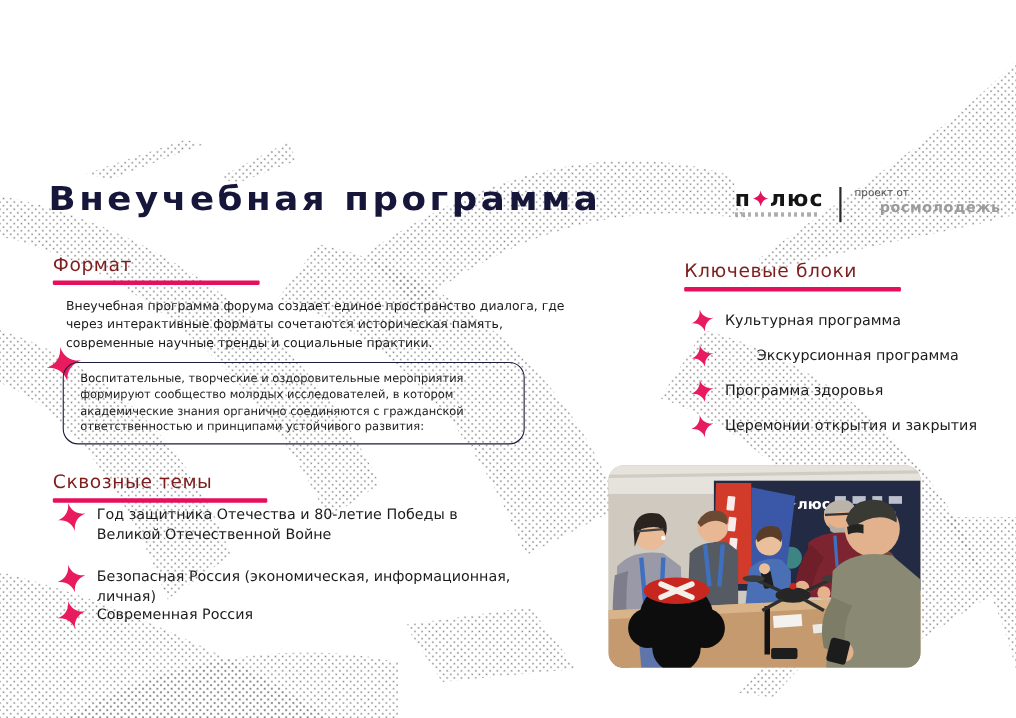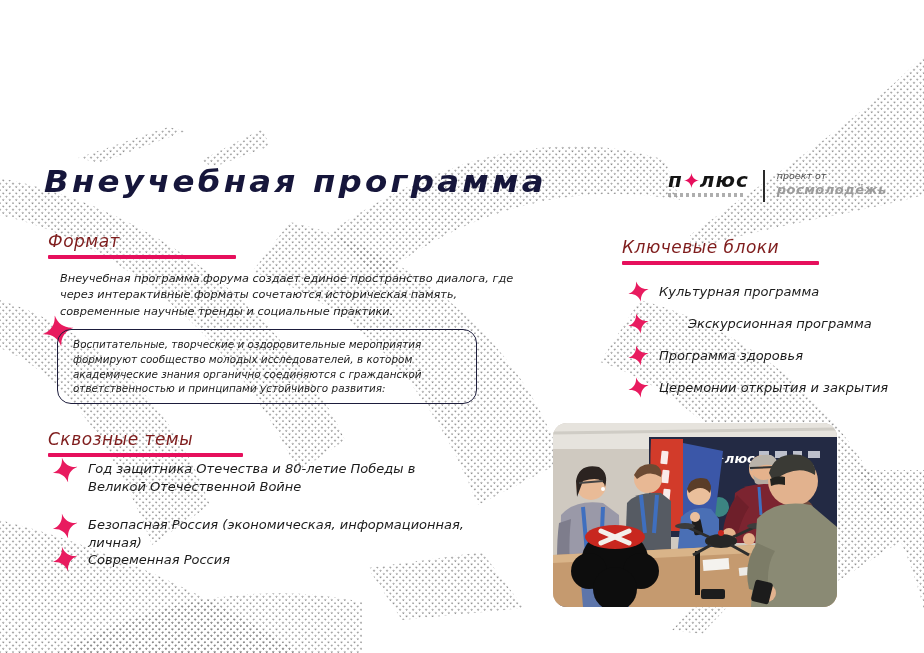--- a/index.html
+++ b/index.html
@@ -1,36 +1,36 @@
 <!DOCTYPE html>
 <html><head>
 <meta charset="utf-8">
 <style>
   html,body{margin:0;padding:0;background:#888;}
   .slide{
     position:relative;width:924px;height:653px;background:#ffffff;overflow:hidden;
-    font-family:"DejaVu Sans","Liberation Sans",sans-serif;color:#1b1b1b;margin:0 auto;font-style:italic;
+    font-family:"DejaVu Sans","Liberation Sans",sans-serif;color:#1b1b1b;margin:0 auto;
   }
   .bg{position:absolute;inset:0;pointer-events:none;}
   
   .slide-title{
     position:absolute;left:44px;top:164px;font-size:30px;font-weight:800;
     color:#16163b;letter-spacing:3px;transform:scaleX(1.08);transform-origin:left center;
     white-space:nowrap;
   }
   
   .logo-block{position:absolute;left:668px;top:170px;display:flex;align-items:flex-start;}
   .brand{display:flex;align-items:center;font-size:20px;font-weight:800;color:#141414;letter-spacing:1px;line-height:1;}
   .brand .bstar{width:15px;height:15px;margin:0 1px;}
   .brand-tagline{margin-top:3px;height:4px;width:78px;
     background:repeating-linear-gradient(90deg,#9a9a9a 0 3px,transparent 3px 6px);opacity:.8;}
   .logo-divider{width:2px;height:32px;background:#2a2a2a;margin:0 12px 0 14px;}
   .project-col{display:flex;flex-direction:column;line-height:1.25;}
   .project-prefix{font-size:9.5px;color:#4d4d4d;}
-  .project-org{font-size:13px;font-weight:800;color:#9b9b9b;letter-spacing:.5px;}
+  .project-org{font-size:13px;font-weight:800;color:#9b9b9b;letter-spacing:.5px;margin-left:23px;}
   
   .sec-heading{position:absolute;font-size:17px;color:#7f1d1d;letter-spacing:.5px;text-align:right;}
   .sec-bar{position:absolute;height:4px;background:#e60f5c;border-radius:1px;}
   
   .paragraph{position:absolute;left:60px;top:271px;width:478px;font-size:11.3px;line-height:1.45;color:#1b1b1b;}
   .callout{
     position:absolute;left:57px;top:329px;width:388px;border:1.5px solid #1d1d3c;
     border-radius:14px;padding:7px 15px;font-size:10.4px;line-height:1.42;color:#1b1b1b;background:transparent;
   }
   .callout-star{position:absolute;left:42px;top:315px;width:32px;height:32px;color:#e81b5f;transform:rotate(-12deg);}

